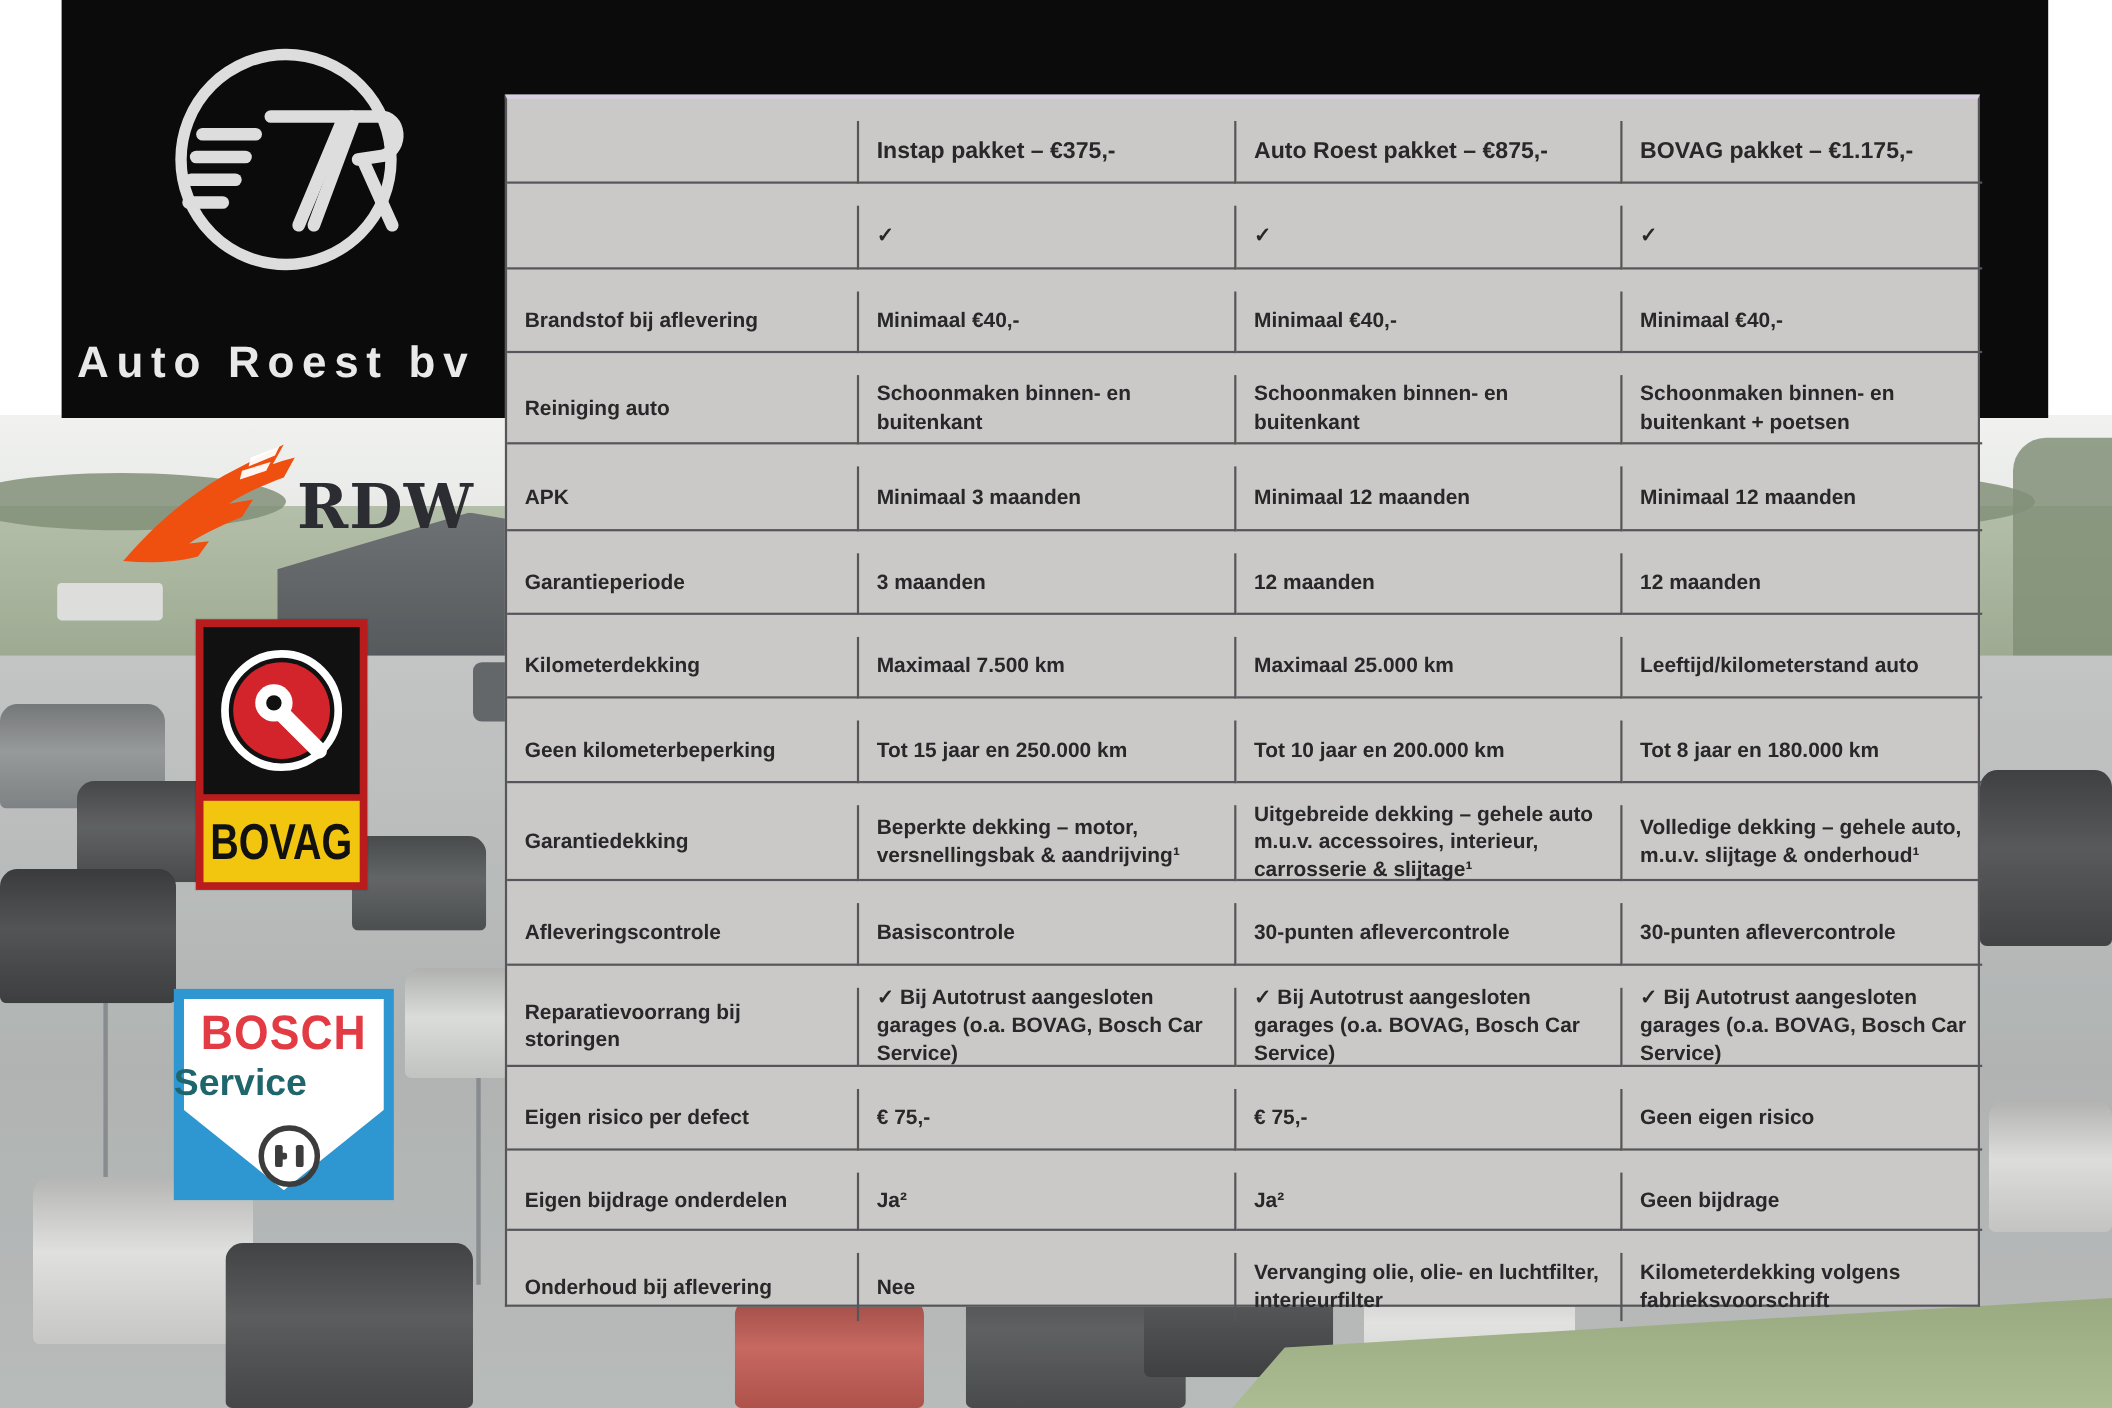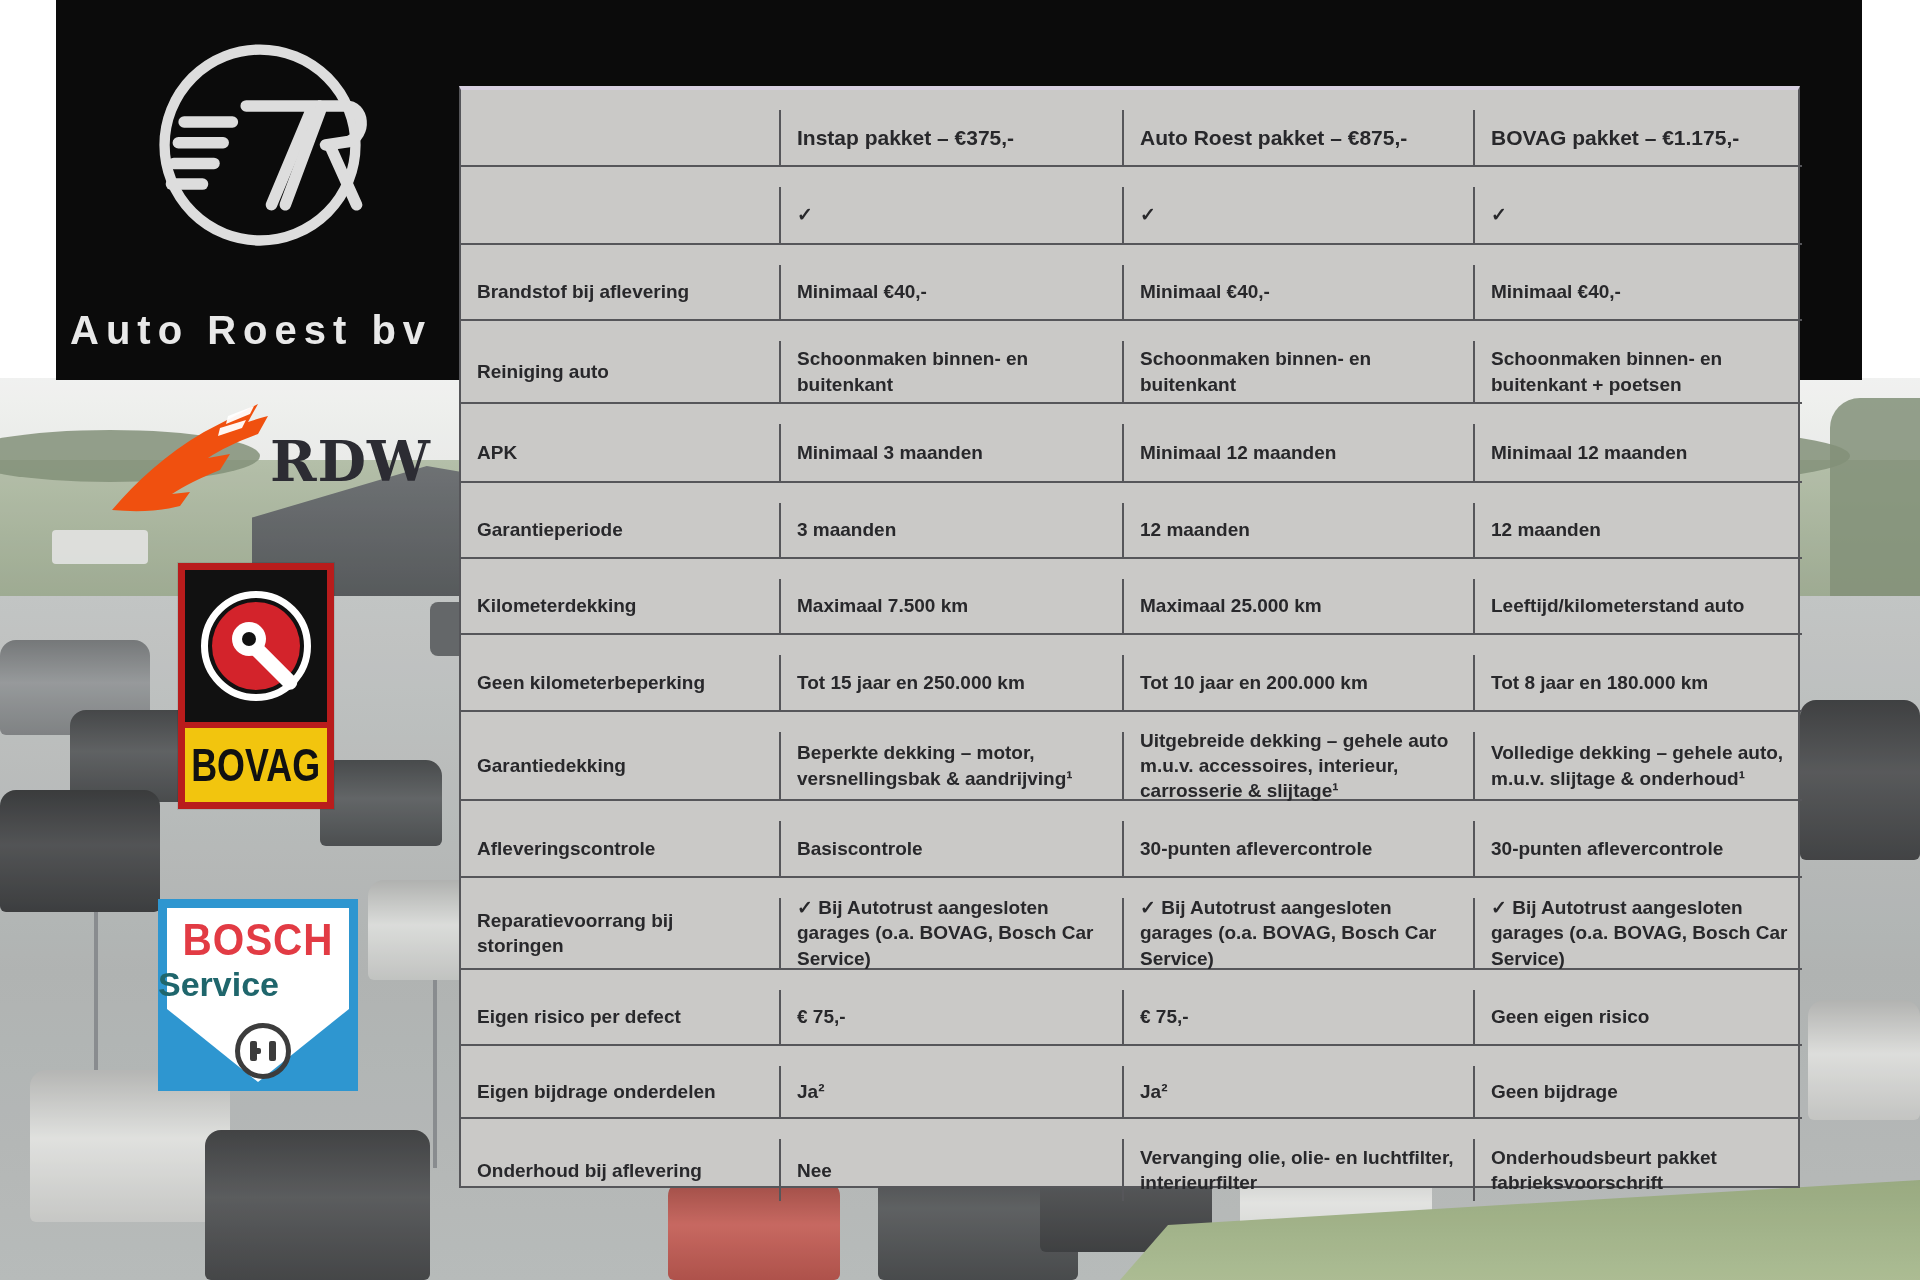--- a/index.html
+++ b/index.html
@@ -222,16 +222,16 @@
       <div class="cell">€ 75,-</div>
       <div class="cell">€ 75,-</div>
       <div class="cell">Geen eigen risico</div>
       <div class="cell">Eigen bijdrage onderdelen</div>
       <div class="cell">Ja²</div>
       <div class="cell">Ja²</div>
       <div class="cell">Geen bijdrage</div>
       <div class="cell">Onderhoud bij aflevering</div>
       <div class="cell">Nee</div>
       <div class="cell">Vervanging olie, olie- en luchtfilter, interieurfilter</div>
-      <div class="cell">Onderhoudsbeurt pakket fabrieksvoorschrift</div>
+      <div class="cell">Kilometerdekking volgens fabrieksvoorschrift</div>
     </div>
 
 </div>
 
 </body></html>

